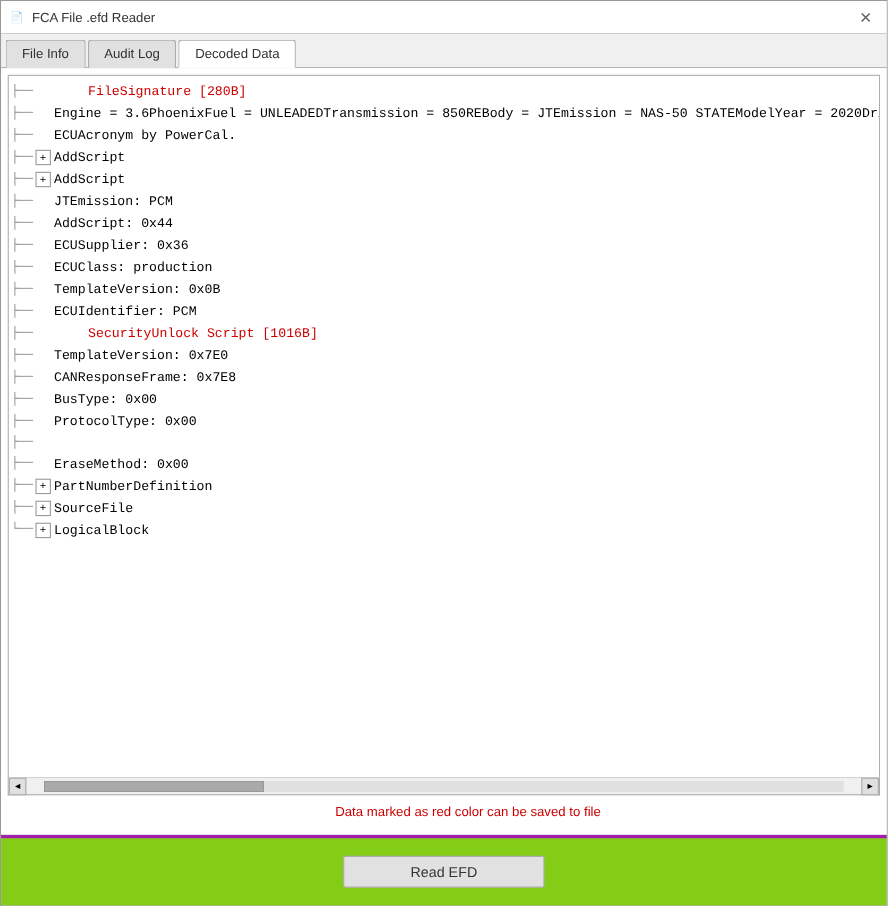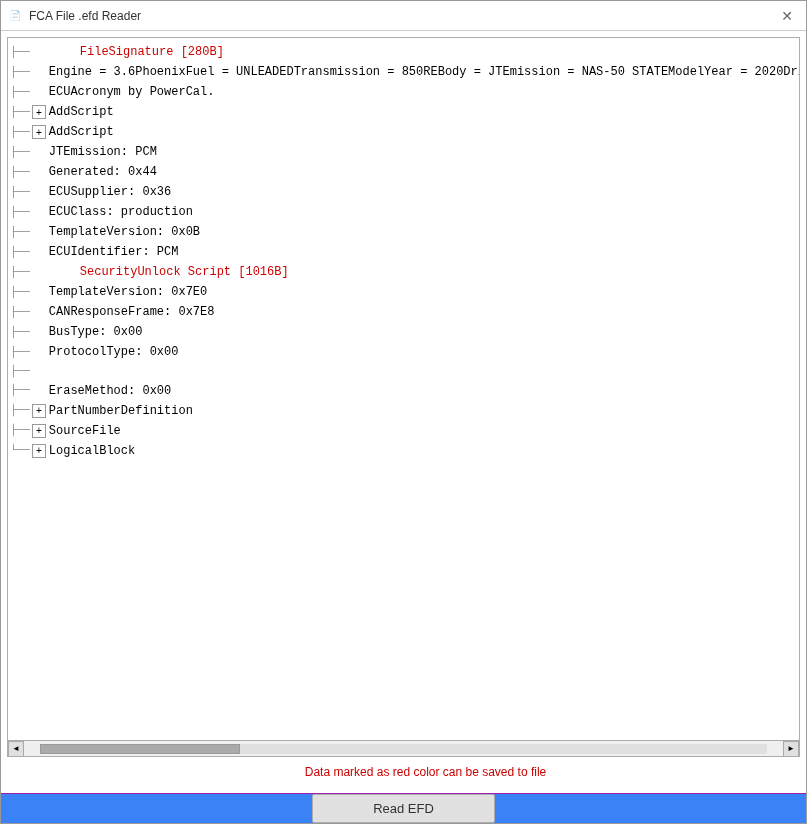--- a/index.html
+++ b/index.html
@@ -182,23 +182,23 @@
       flex-shrink: 0;
     }
 
     .status-bar {
       padding: 8px 4px;
       text-align: center;
       font-size: 12px;
     }
 
     .bottom-bar {
-      border-top: 1px solid #a21caf;
-      padding: 0;
-      background: #3b82f6;
+      border-top: 3px solid #a21caf;
+      padding: 16px;
+      background: #84cc16;
       display: flex;
       justify-content: center;
     }
     .read-efd-btn {
       padding: 6px 60px;
       background: #e1e1e1;
       border: 1px solid #adadad;
       cursor: pointer;
       font-size: 13px;
       color: #333;
@@ -212,20 +212,25 @@
 <div class="window">
 
   <div class="title-bar">
     <div class="title-bar-left">
       <span class="title-bar-icon">📄</span>
       <span>FCA File .efd Reader</span>
     </div>
     <button class="title-bar-close">✕</button>
   </div>
 
+  <div class="tabs-bar">
+    <div class="tab">File Info</div>
+    <div class="tab">Audit Log</div>
+    <div class="tab active">Decoded Data</div>
+  </div>
 
   <div class="content-area">
     <div class="tree-container">
 
       <div class="tree-item">
         <span class="connector">├──</span>
         <span class="spacer"></span>
         <span class="label red">FileSignature [280B]</span>
       </div>
 
@@ -255,21 +260,21 @@
 
       <div class="tree-item">
         <span class="connector">├──</span>
         <span class="spacer"></span>
         <span class="label">JTEmission: PCM</span>
       </div>
 
       <div class="tree-item">
         <span class="connector">├──</span>
         <span class="spacer"></span>
-        <span class="label">Generated: 0x44</span>
+        <span class="label">AddScript: 0x44</span>
       </div>
 
       <div class="tree-item">
         <span class="connector">├──</span>
         <span class="spacer"></span>
         <span class="label">ECUSupplier: 0x36</span>
       </div>
 
       <div class="tree-item">
         <span class="connector">├──</span>

